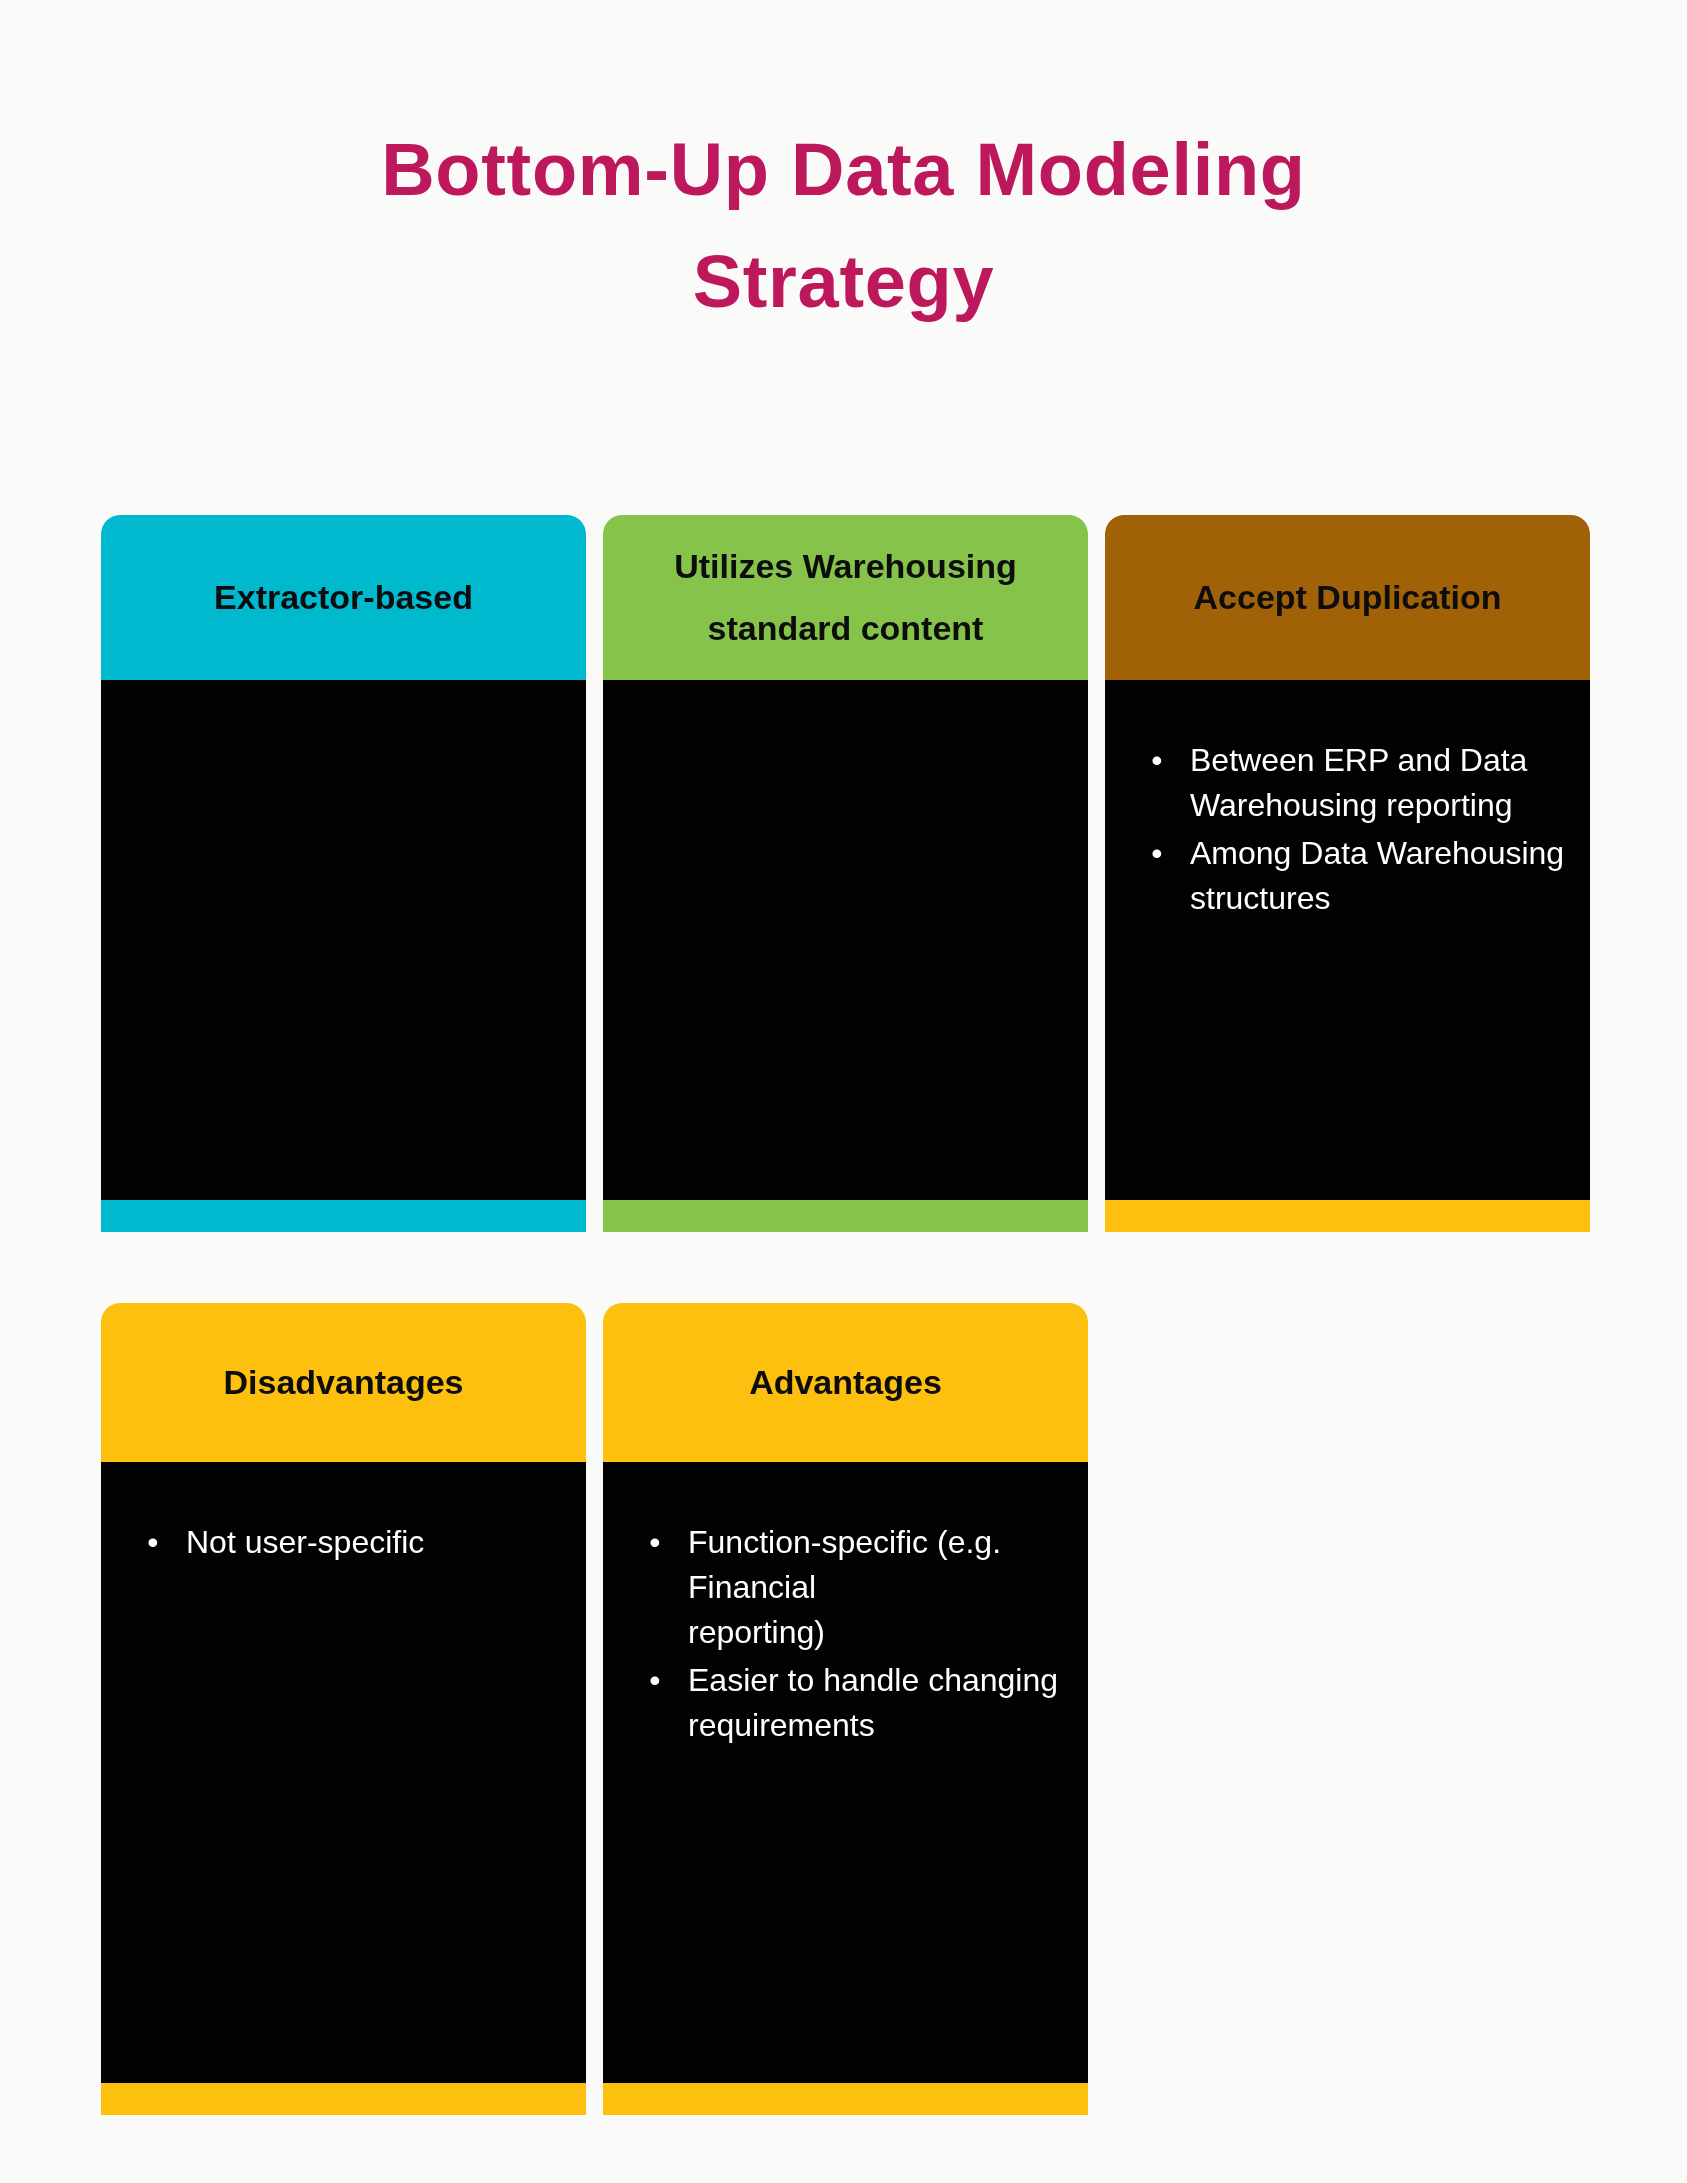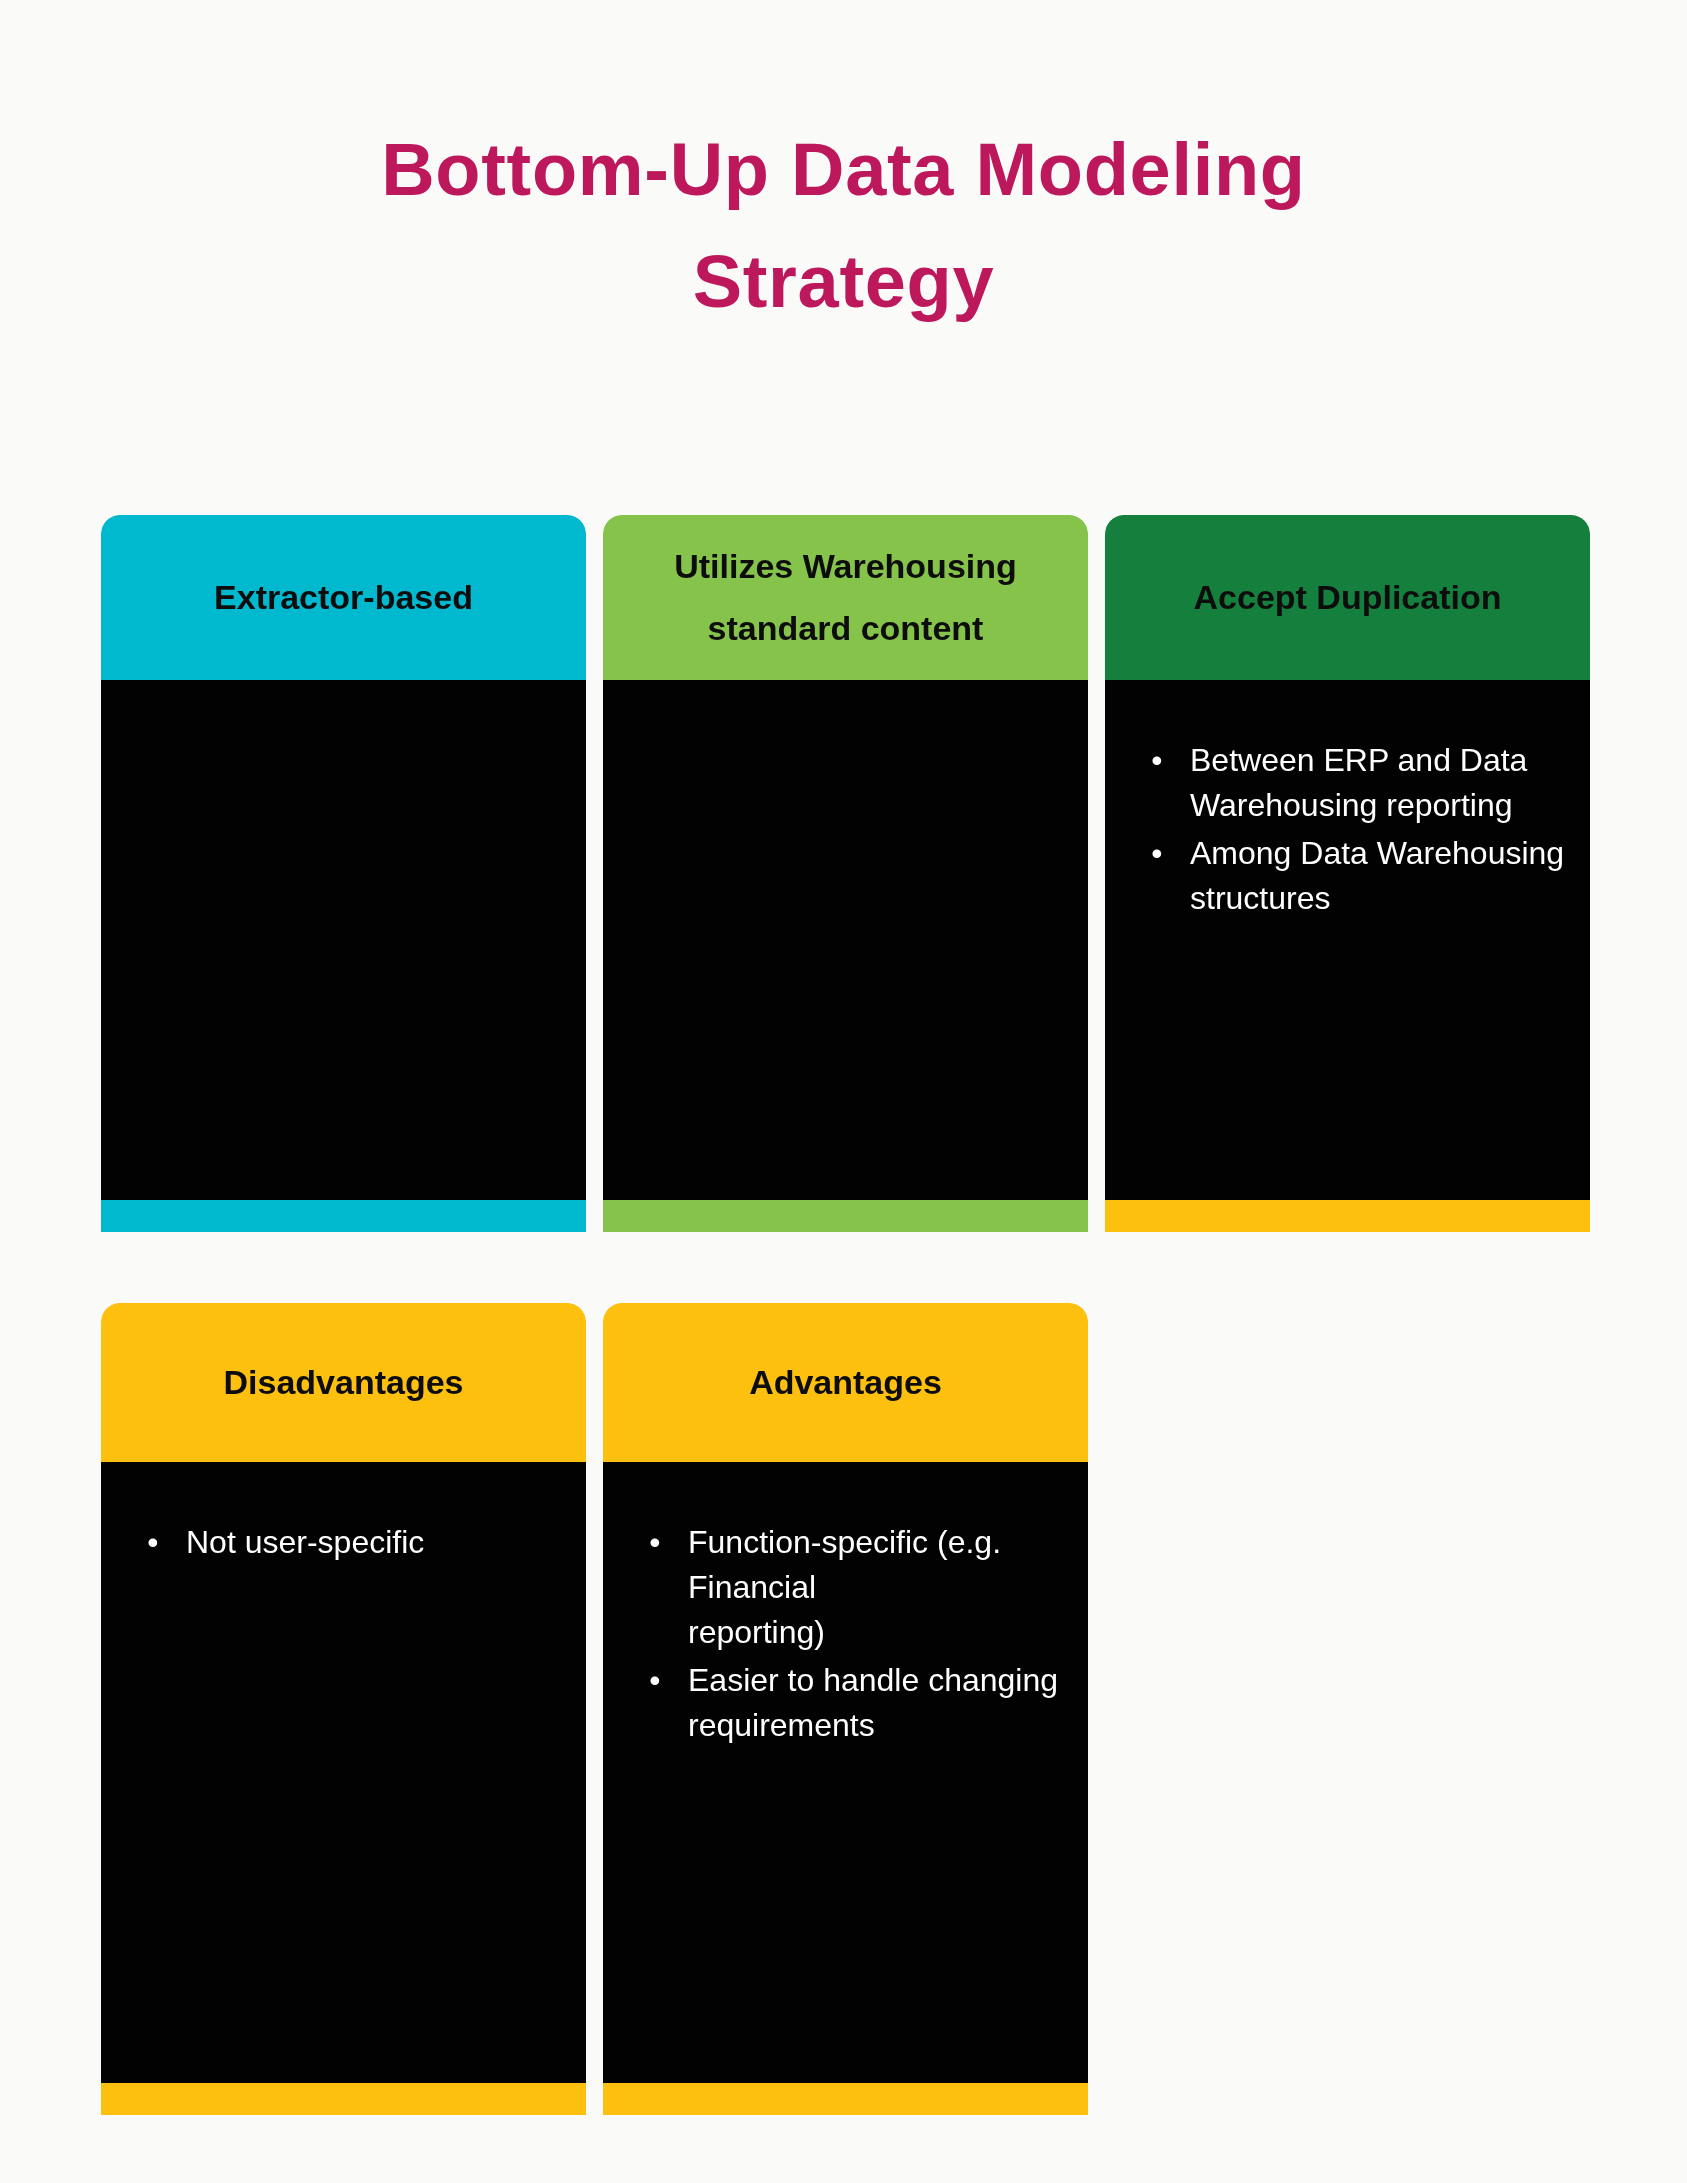--- a/index.html
+++ b/index.html
@@ -115,21 +115,21 @@
     <section class="card">
       <header class="card-header" style="background-color: rgb(133, 195, 75); color: rgb(13, 13, 13);">
         <h2 class="card-title">Utilizes Warehousing
 standard content</h2>
       </header>
       <div class="card-body" style="background-color: rgb(2, 2, 2); color: rgb(255, 255, 255);"></div>
       <div class="card-strip" style="background-color: rgb(133, 195, 75);"></div>
     </section>
 
     <section class="card">
-      <header class="card-header" style="background-color: #15803d; color: rgb(13, 13, 13);">
+      <header class="card-header" style="background-color: #a16207; color: rgb(13, 13, 13);">
         <h2 class="card-title">Accept Duplication</h2>
       </header>
       <div class="card-body" style="background-color: rgb(2, 2, 2); color: rgb(255, 255, 255);">
         <ul class="bullets">
           <li>Between ERP and Data
 Warehousing reporting</li>
           <li>Among Data Warehousing
 structures</li>
         </ul>
       </div>

